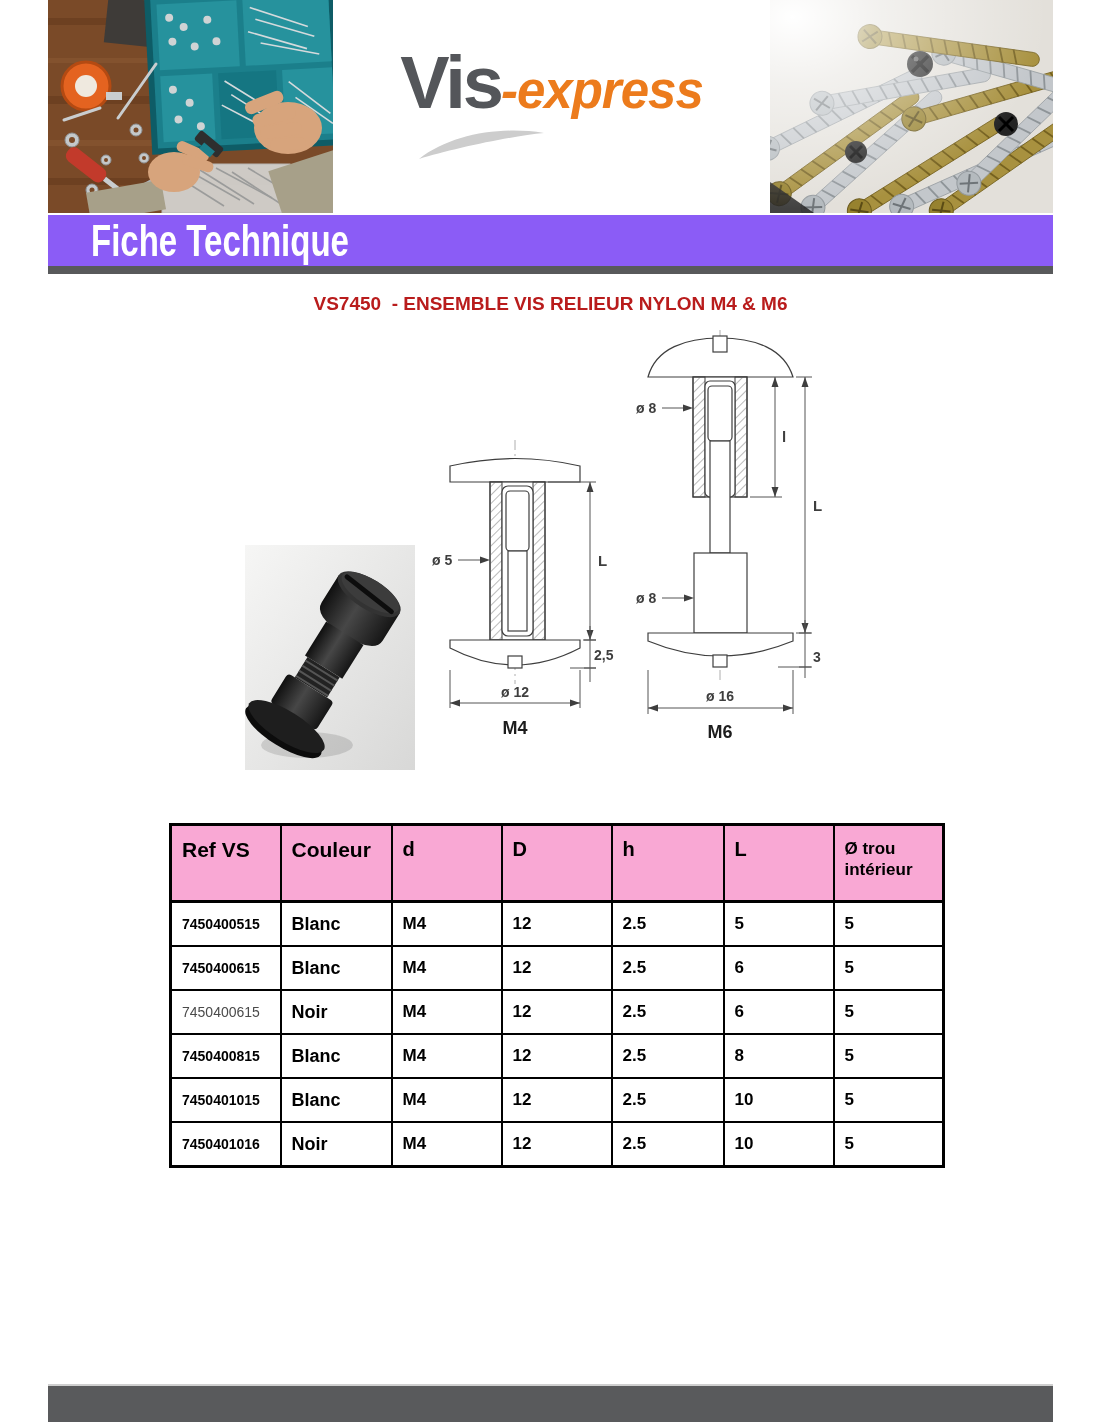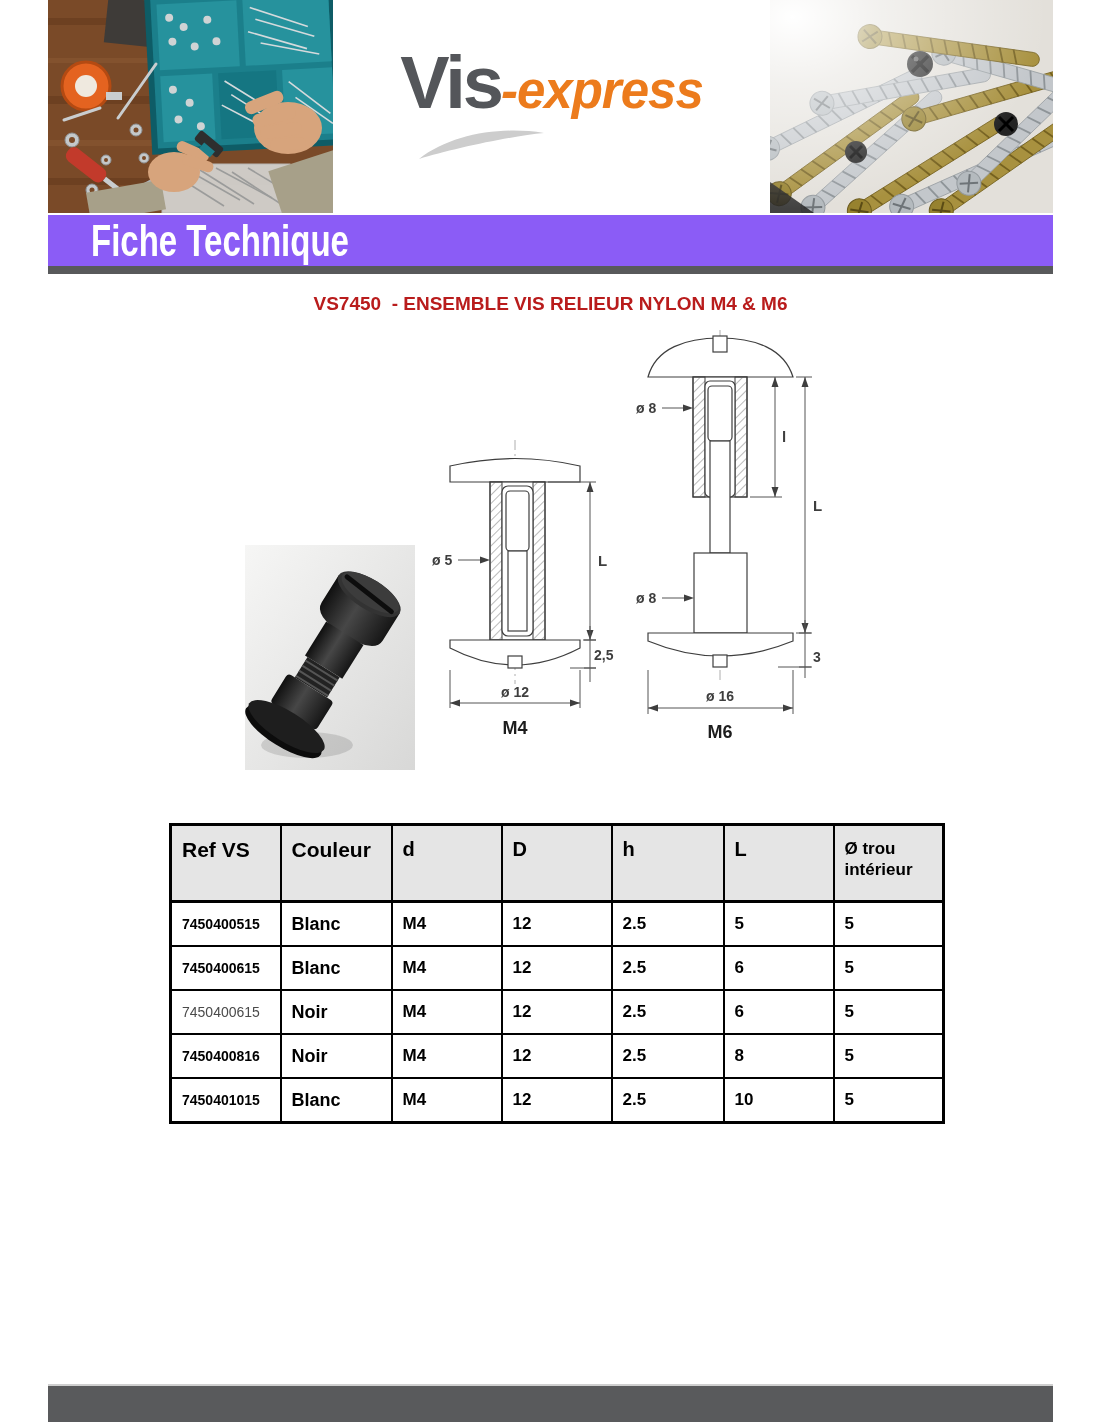--- a/index.html
+++ b/index.html
@@ -32,21 +32,21 @@
   svg text.cap{font-family:"Liberation Sans",sans-serif;font-weight:bold;font-size:18px;fill:#1D1D1D;text-anchor:middle;}
   .draw{stroke:#3E3E3E;stroke-width:1.2;fill:#ffffff;}
   .thin{stroke:#555;stroke-width:1;fill:none;}
   .arrow{fill:#3E3E3E;stroke:none;}
   .cline{stroke:#999;stroke-width:0.8;stroke-dasharray:10 4 2 4;fill:none;}
 
   
   .spec-table{position:absolute;left:169px;top:823px;border-collapse:collapse;table-layout:fixed;
               width:773px;border:3px solid #000;}
   .spec-table th,.spec-table td{border:2px solid #000;padding:0 2px 0 10px;text-align:left;color:#000;overflow:hidden;}
-  .spec-table th{height:62px;vertical-align:top;padding-top:12px;border-bottom:3px solid #000;background:#e5e5e5;}
+  .spec-table th{height:62px;vertical-align:top;padding-top:12px;border-bottom:3px solid #000;background:#f9a8d4;}
   .spec-table td{height:42px;vertical-align:middle;background:#fff;margin-left:20px;}
   .th-ref{font-size:21px;font-weight:bold;}
   .th-couleur{font-size:21px;font-weight:bold;}
   .th-letter{font-size:20px;font-weight:bold;}
   .th-trou{font-size:17px;font-weight:bold;line-height:1.25;padding-top:10px;}
   td.col-ref{font-size:14px;font-weight:bold;}
   td.col-ref.ref-light{font-weight:normal;color:#4A4A4A;}
   td.col-couleur{font-size:18px;font-weight:bold;}
   td.col-d,td.col-D,td.col-h,td.col-L,td.col-trou{font-size:17px;font-weight:bold;}
 
@@ -431,35 +431,44 @@
         <tr>
           <td class="col-ref ref-light">7450400615</td>
           <td class="col-couleur">Noir</td>
           <td class="col-d">M4</td>
           <td class="col-D">12</td>
           <td class="col-h">2.5</td>
           <td class="col-L">6</td>
           <td class="col-trou">5</td>
         </tr>
         <tr>
-          <td class="col-ref">7450400816</td>
-          <td class="col-couleur">Noir</td>
+          <td class="col-ref">7450400815</td>
+          <td class="col-couleur">Blanc</td>
           <td class="col-d">M4</td>
           <td class="col-D">12</td>
           <td class="col-h">2.5</td>
           <td class="col-L">8</td>
           <td class="col-trou">5</td>
         </tr>
         <tr>
           <td class="col-ref">7450401015</td>
           <td class="col-couleur">Blanc</td>
           <td class="col-d">M4</td>
           <td class="col-D">12</td>
           <td class="col-h">2.5</td>
           <td class="col-L">10</td>
           <td class="col-trou">5</td>
         </tr>
+        <tr>
+          <td class="col-ref">7450401016</td>
+          <td class="col-couleur">Noir</td>
+          <td class="col-d">M4</td>
+          <td class="col-D">12</td>
+          <td class="col-h">2.5</td>
+          <td class="col-L">10</td>
+          <td class="col-trou">5</td>
+        </tr>
       </tbody>
   </table>
 
   <div class="footer-bar"></div>
 
 </div>
 
 </body></html>

